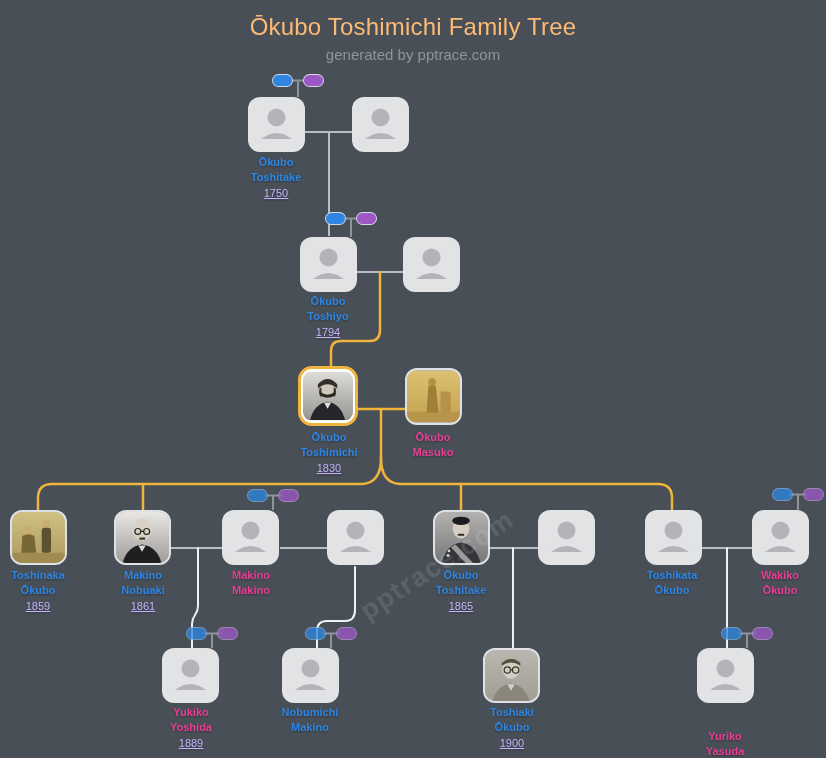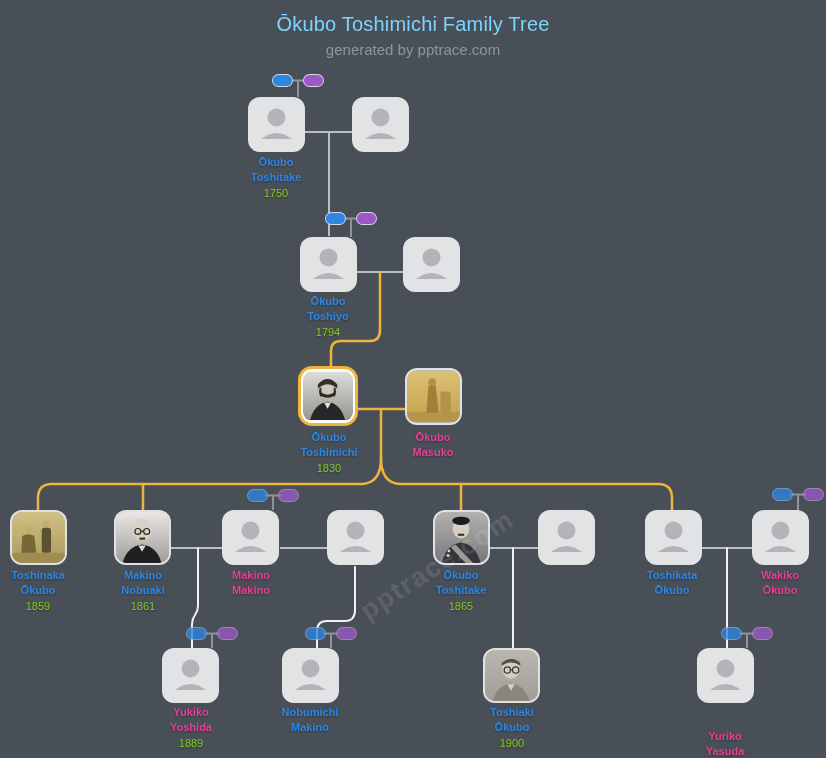--- a/index.html
+++ b/index.html
@@ -1,37 +1,37 @@
 <!DOCTYPE html>
 <html><head>
 <meta charset="utf-8">
 <style>
   html,body{margin:0;padding:0;background:#494f57;}
   .stage{position:relative;width:826px;height:758px;background:#494f57;overflow:hidden;
          font-family:"Liberation Sans",sans-serif;}
   .lines{position:absolute;left:0;top:0;z-index:1;}
   .hdr{position:absolute;top:13px;left:0;width:100%;text-align:center;z-index:6;}
-  .hdr h1{margin:0;font-size:20px;font-weight:500;color:#7dd3fc;letter-spacing:.2px;}
+  .hdr h1{margin:0;font-size:24px;font-weight:500;color:#fdba74;letter-spacing:.2px;}
   .hdr .sub{margin-top:5px;font-size:15px;color:#8f959d;}
   .person{position:absolute;z-index:2;}
   .card{width:57px;height:55px;border-radius:12px;}
   .placeholder{background:#e2e3e5;}
   .photo{border-radius:12px;overflow:hidden;border:2px solid #dfe1e3;box-sizing:border-box;
          background:#bbb;}
   .photo svg,.placeholder svg{display:block;width:100%;height:100%;}
   .frame-hl{width:60px;height:60px;box-sizing:border-box;border:3px solid #eeb43c;background:#fff;
             padding:2px;border-radius:14px;}
   .frame-hl .inner{width:50px;height:50px;border-radius:9px;overflow:hidden;}
   .frame-hl svg{display:block;width:100%;height:100%;}
   .label{position:absolute;transform:translateX(-50%);text-align:center;width:max-content;
          z-index:3;line-height:15px;font-size:11px;font-weight:bold;
          text-shadow:0 1px 2px rgba(0,0,0,.35);}
   .name.male{color:#2e86e2;}
   .name.female{color:#e83e94;}
-  .year{color:#84cc16;font-weight:500;margin-top:1px;}
+  .year{color:#c4b5fd;font-weight:500;margin-top:1px;text-decoration:underline;}
   .pillpair{position:absolute;display:flex;gap:10px;z-index:4;}
   .pill{width:21px;height:13px;border-radius:7px;box-sizing:border-box;
         border:1.5px solid rgba(223,228,234,.9);}
   .pill.male{background:#2e86e0;}
   .pill.female{background:#9d58c6;}
   .muted .pill{opacity:.78;border-color:rgba(198,204,212,.55);}
   .watermark{position:absolute;left:363px;top:598px;z-index:5;font-size:27px;font-weight:bold;
              color:rgba(255,255,255,.11);letter-spacing:1.5px;transform:rotate(-33deg);
              transform-origin:0 50%;white-space:nowrap;pointer-events:none;}
 </style>

